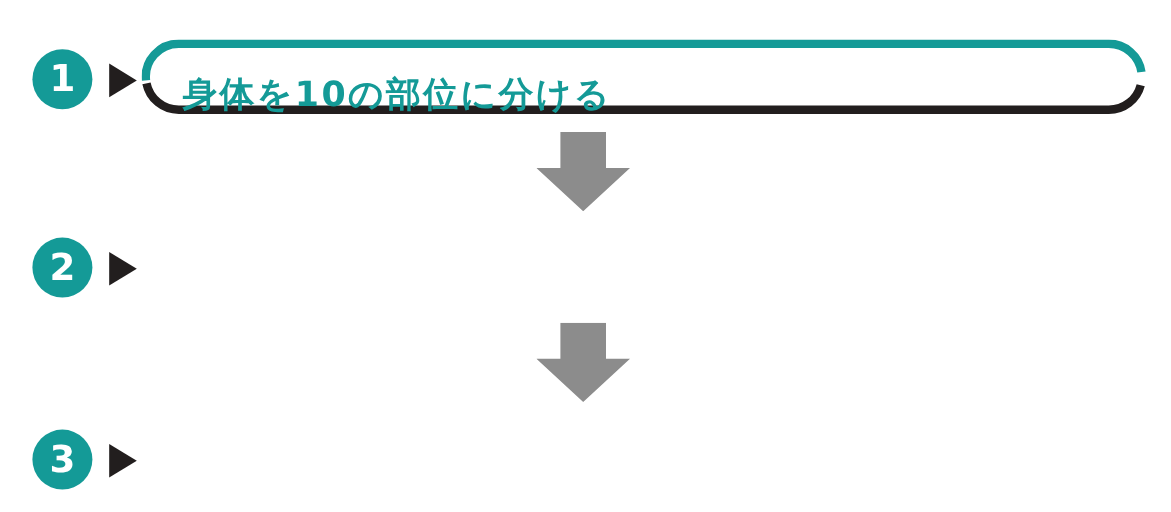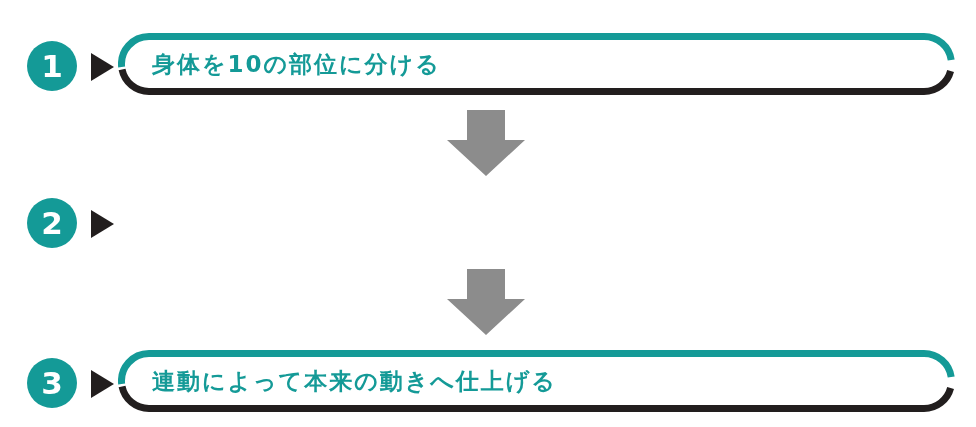--- a/index.html
+++ b/index.html
@@ -62,25 +62,26 @@
   .pill svg {
     position: absolute;
     left: 0;
     top: 0;
   }
   .pill-label {
     position: relative;
     display: block;
     padding-left: 34px;
     line-height: 62px;
-    font-size: 23px;
+    font-size: 29px;
     font-weight: bold;
     letter-spacing: 2px;
     color: #149a97;
     white-space: nowrap;
+    margin-top: 14px;
   }
   .down-arrow {
     position: absolute;
     left: 447px;
   }
   .down-arrow-1 { top: 110px; }
   .down-arrow-2 { top: 269px; }
 </style>
 </head>
 <body>
@@ -114,22 +115,15 @@
 
   <svg class="down-arrow down-arrow-2" width="78" height="66" viewBox="0 0 78 66">
     <polygon points="20,0 58,0 58,30 78,30 39,66 0,30 20,30" fill="#8c8c8c"></polygon>
   </svg>
 
   <div class="row row-3">
     <div class="badge">
       <span>3</span>
     </div>
     <div class="pointer"></div>
-    <div class="pill">
-      <svg width="837" height="62" viewBox="0 0 837 62">
-        <path d="M 3.66 34 A 27.5 27.5 0 0 1 31 3.5 L 806 3.5 A 27.5 27.5 0 0 1 833.2 27" fill="none" stroke="#149a97" stroke-width="7" stroke-linecap="butt"></path>
-        <path d="M 832.6 38 A 27.5 27.5 0 0 1 806 58.5 L 31 58.5 A 27.5 27.5 0 0 1 4.05 36.5" fill="none" stroke="#221e1e" stroke-width="7" stroke-linecap="butt"></path>
-      </svg>
-      <span class="pill-label">連動によって本来の動きへ仕上げる</span>
-    </div>
   </div>
 
 </div>
 
 </body></html>

